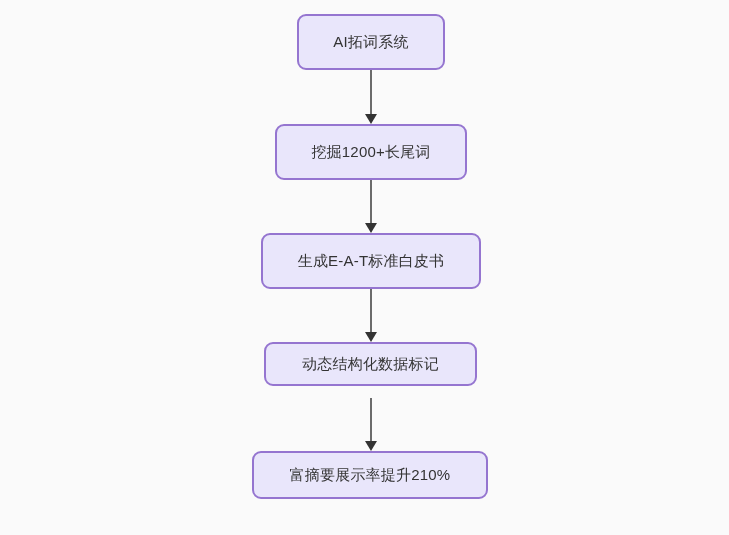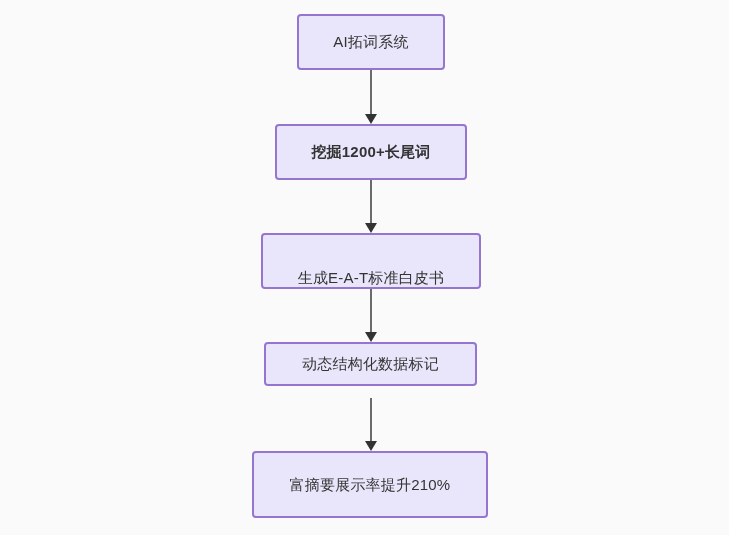--- a/index.html
+++ b/index.html
@@ -17,21 +17,21 @@
     position: relative;
     width: 729px;
     height: 535px;
     background: #fafafa;
   }
   .node-box {
     position: absolute;
     box-sizing: border-box;
     background: #e9e6fb;
     border: 2px solid #9575d0;
-    border-radius: 4px;
+    border-radius: 9px;
     display: flex;
     align-items: center;
     justify-content: center;
     color: #333333;
     font-size: 15px;
     line-height: 1.2;
     letter-spacing: 0.2px;
     white-space: nowrap;
   }
   .node-label {
@@ -72,29 +72,29 @@
 
   <svg class="edge" style="left:361px; top:398px;" width="20" height="53" viewBox="0 0 20 53">
     <line class="edge-line" x1="10" y1="0" x2="10" y2="45"></line>
     <polygon class="edge-head" points="4,43 16,43 10,53"></polygon>
   </svg>
 
   <div class="node-box" style="left:297px; top:14px; width:148px; height:56px;">
     <span class="node-label">AI拓词系统</span>
   </div>
 
-  <div class="node-box" style="left:275px; top:124px; width:192px; height:56px;font-weight:bold;">
+  <div class="node-box" style="left:275px; top:124px; width:192px; height:56px;">
     <span class="node-label">挖掘1200+长尾词</span>
   </div>
 
-  <div class="node-box" style="left:261px; top:233px; width:220px; height:56px;align-items:flex-end;">
+  <div class="node-box" style="left:261px; top:233px; width:220px; height:56px;">
     <span class="node-label">生成E-A-T标准白皮书</span>
   </div>
 
   <div class="node-box" style="left:264px; top:342px; width:213px; height:44px;">
     <span class="node-label">动态结构化数据标记</span>
   </div>
 
-  <div class="node-box" style="left:252px; top:451px; width:236px; height:67px;">
+  <div class="node-box" style="left:252px; top:451px; width:236px; height:48px;">
     <span class="node-label">富摘要展示率提升210%</span>
   </div>
 
 </div>
 
 </body></html>

